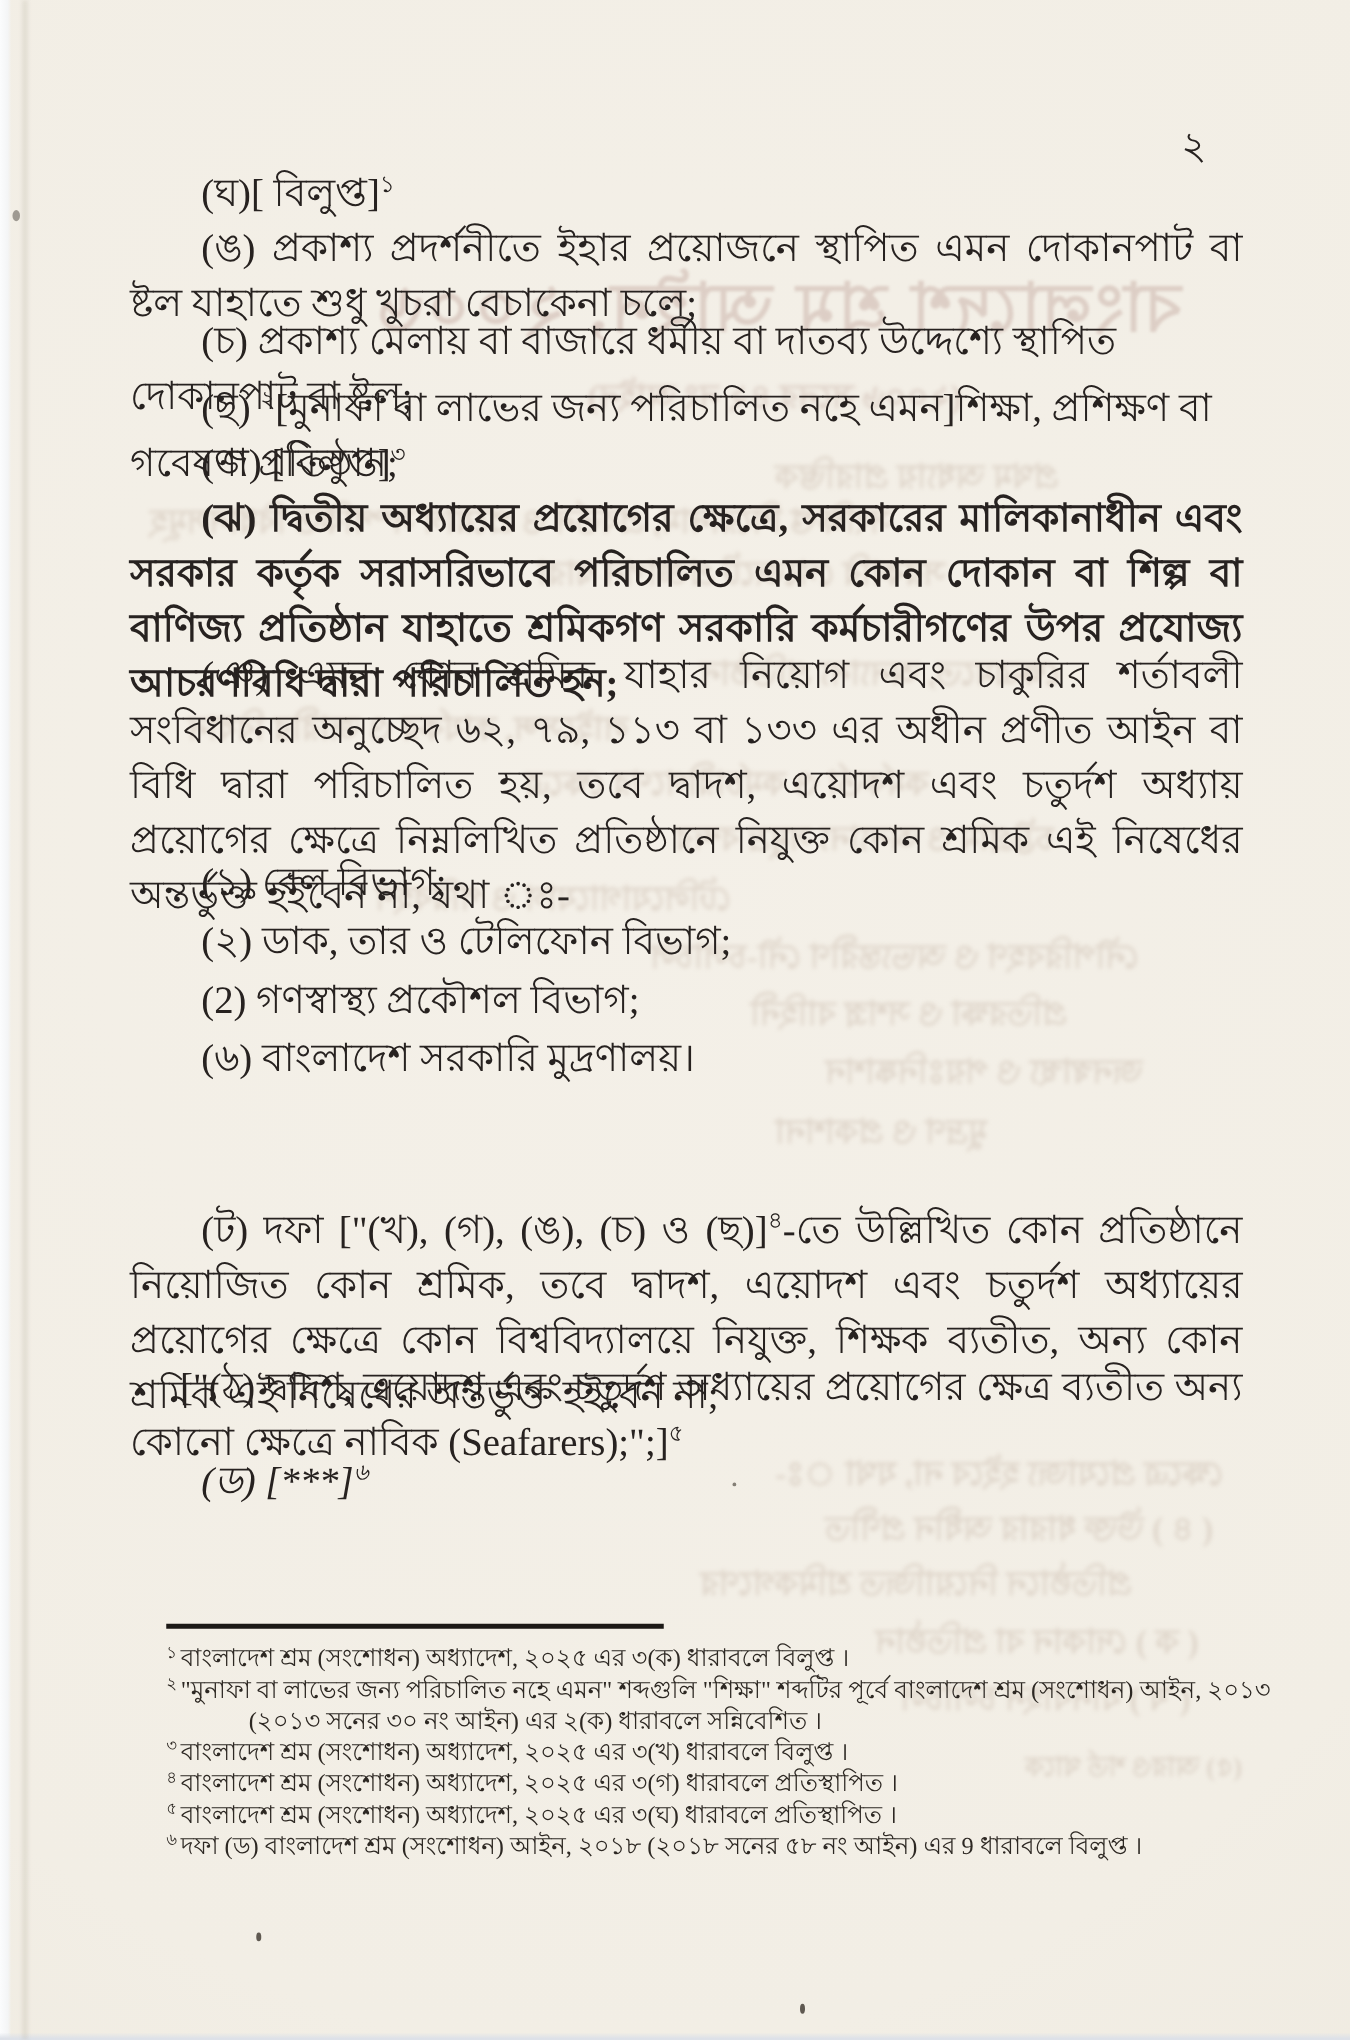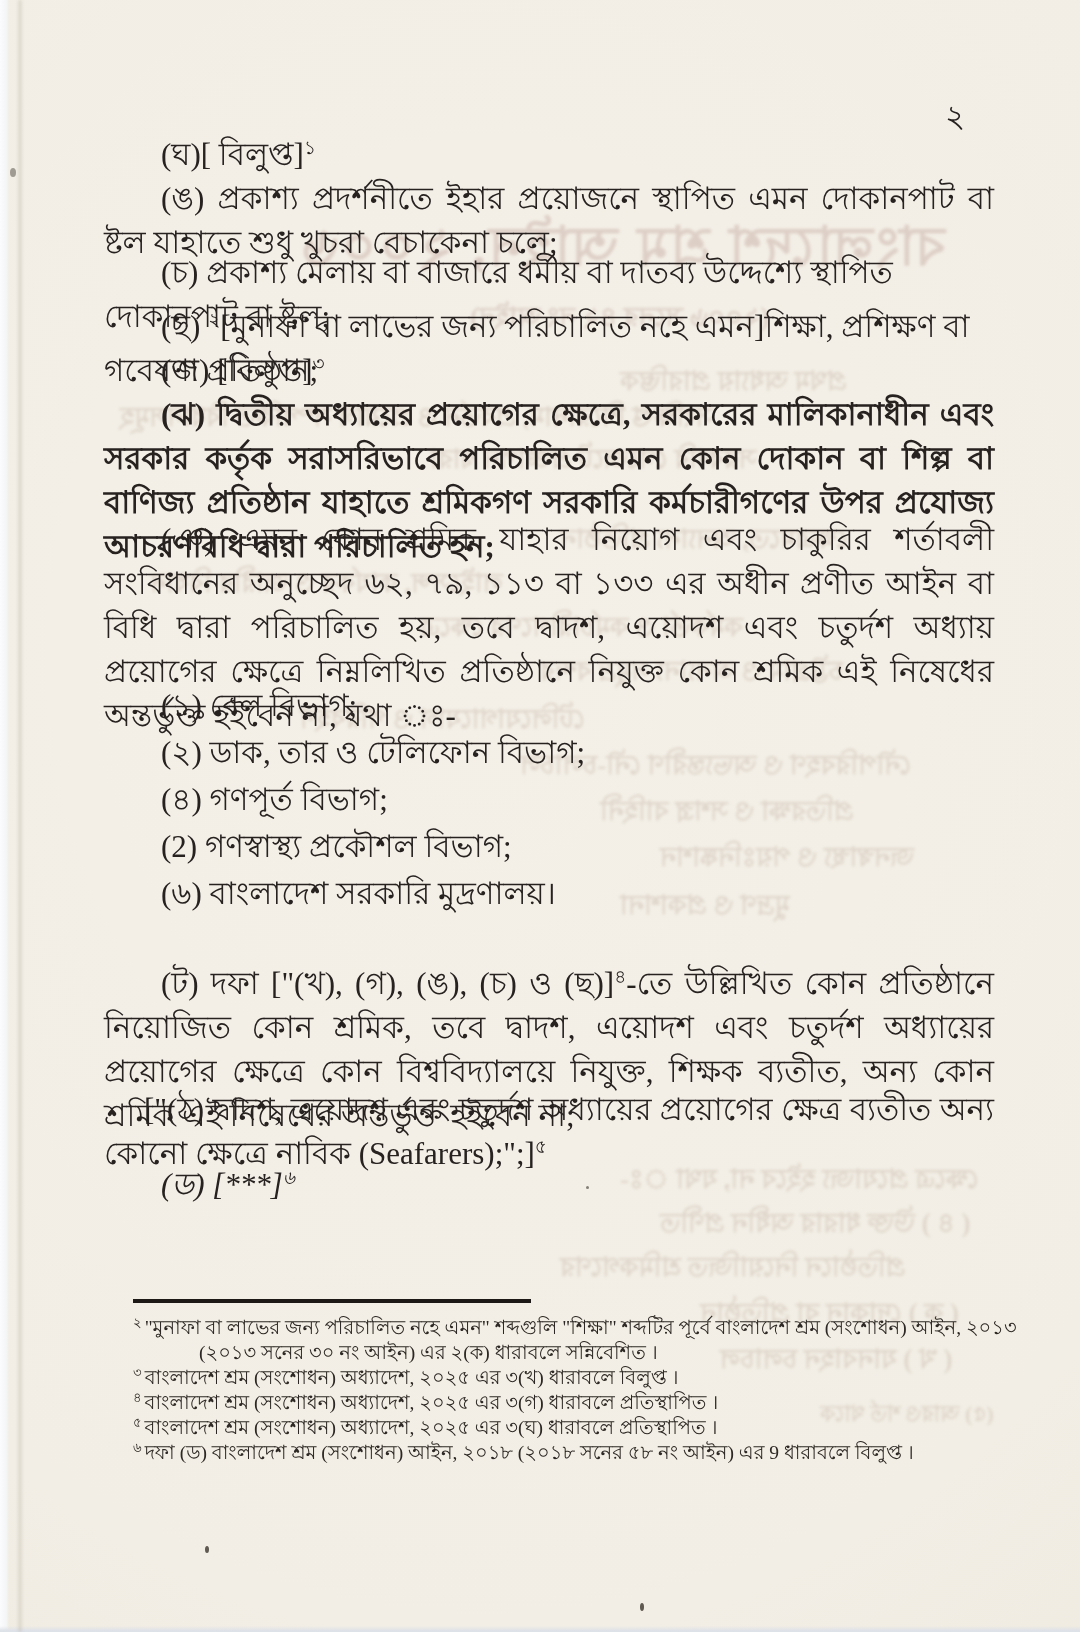--- a/index.html
+++ b/index.html
@@ -100,32 +100,32 @@
     <p class="clause" style="top:177px;">(ঙ) প্রকাশ্য প্রদর্শনীতে ইহার প্রয়োজনে স্থাপিত এমন দোকানপাট বা ষ্টল যাহাতে শুধু খুচরা বেচাকেনা চলে;</p>
     <p class="clause single" style="top:251px;">(চ) প্রকাশ্য মেলায় বা বাজারে ধর্মীয় বা দাতব্য উদ্দেশ্যে স্থাপিত দোকানপাট বা ষ্টল;</p>
     <p class="clause single" style="top:305px;">(ছ) <sup>২</sup>[মুনাফা বা লাভের জন্য পরিচালিত নহে এমন]শিক্ষা, প্রশিক্ষণ বা গবেষণা প্রতিষ্ঠান;</p>
     <p class="clause single" style="top:349px;">(জ) [বিলুপ্ত]<sup>৩</sup></p>
     <p class="clause" style="top:393px;font-weight:bold;">(ঝ) দ্বিতীয় অধ্যায়ের প্রয়োগের ক্ষেত্রে, সরকারের মালিকানাধীন এবং সরকার কর্তৃক সরাসরিভাবে পরিচালিত এমন কোন দোকান বা শিল্প বা বাণিজ্য প্রতিষ্ঠান যাহাতে শ্রমিকগণ সরকারি কর্মচারীগণের উপর প্রযোজ্য আচরণবিধি দ্বারা পরিচালিত হন;</p>
     <p class="clause" style="top:518px;">(ঞ) এমন কোন শ্রমিক যাহার নিয়োগ এবং চাকুরির শর্তাবলী সংবিধানের অনুচ্ছেদ ৬২, ৭৯, ১১৩ বা ১৩৩ এর অধীন প্রণীত আইন বা বিধি দ্বারা পরিচালিত হয়, তবে দ্বাদশ, এয়োদশ এবং চতুর্দশ অধ্যায় প্রয়োগের ক্ষেত্রে নিম্নলিখিত প্রতিষ্ঠানে নিযুক্ত কোন শ্রমিক এই নিষেধের অন্তর্ভুক্ত হইবেন না, যথা ঃ-</p>
 
     <div class="dept-list">
       <div class="dept-item">(১) রেল বিভাগ;</div>
       <div class="dept-item">(২) ডাক, তার ও টেলিফোন বিভাগ;</div>
-      <div class="dept-item">(৪) গণপূর্ত বিভাগ;</div>
       <div class="dept-item">(2) গণস্বাস্থ্য প্রকৌশল বিভাগ;</div>
       <div class="dept-item">(৬) বাংলাদেশ সরকারি মুদ্রণালয়।</div>
     </div>
 
     <p class="clause" style="top:962px;">(ট) দফা ["(খ), (গ), (ঙ), (চ) ও (ছ)]<sup>৪</sup>-তে উল্লিখিত কোন প্রতিষ্ঠানে নিয়োজিত কোন শ্রমিক, তবে দ্বাদশ, এয়োদশ এবং চতুর্দশ অধ্যায়ের প্রয়োগের ক্ষেত্রে কোন বিশ্ববিদ্যালয়ে নিযুক্ত, শিক্ষক ব্যতীত, অন্য কোন শ্রমিক এই নিষেধের অন্তর্ভুক্ত হইবেন না;</p>
     <p class="clause" style="top:1088px;text-indent:40px;">["(ঠ) দ্বাদশ, ত্রয়োদশ এবং চতুর্দশ অধ্যায়ের প্রয়োগের ক্ষেত্র ব্যতীত অন্য কোনো ক্ষেত্রে নাবিক (Seafarers);";]<sup>৫</sup></p>
     <p class="clause single" style="top:1163px;font-style:italic;">(ড) [***]<sup>৬</sup></p>
   </div>
 
   <div class="fn-rule"></div>
   <div class="footnotes">
+    <div class="footnote"><sup>১</sup><span>বাংলাদেশ শ্রম (সংশোধন) অধ্যাদেশ, ২০২৫ এর ৩(ক) ধারাবলে বিলুপ্ত ।</span></div>
     <div class="footnote"><sup>২</sup><span>"মুনাফা বা লাভের জন্য পরিচালিত নহে এমন" শব্দগুলি "শিক্ষা" শব্দটির পূর্বে বাংলাদেশ শ্রম (সংশোধন) আইন, ২০১৩ (২০১৩ সনের ৩০ নং আইন) এর ২(ক) ধারাবলে সন্নিবেশিত ।</span></div>
     <div class="footnote"><sup>৩</sup><span>বাংলাদেশ শ্রম (সংশোধন) অধ্যাদেশ, ২০২৫ এর ৩(খ) ধারাবলে বিলুপ্ত ।</span></div>
     <div class="footnote"><sup>৪</sup><span>বাংলাদেশ শ্রম (সংশোধন) অধ্যাদেশ, ২০২৫ এর ৩(গ) ধারাবলে প্রতিস্থাপিত ।</span></div>
     <div class="footnote"><sup>৫</sup><span>বাংলাদেশ শ্রম (সংশোধন) অধ্যাদেশ, ২০২৫ এর ৩(ঘ) ধারাবলে প্রতিস্থাপিত ।</span></div>
     <div class="footnote"><sup>৬</sup><span>দফা (ড) বাংলাদেশ শ্রম (সংশোধন) আইন, ২০১৮ (২০১৮ সনের ৫৮ নং আইন) এর 9 ধারাবলে বিলুপ্ত ।</span></div>
   </div>
 
 </div>
 
 </body></html>

